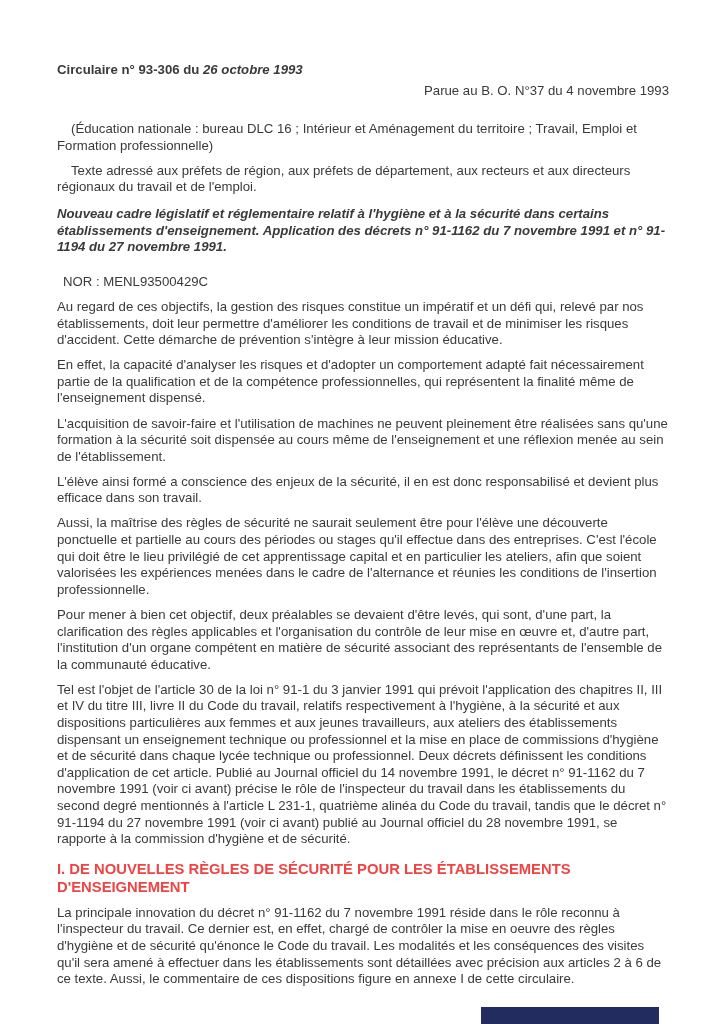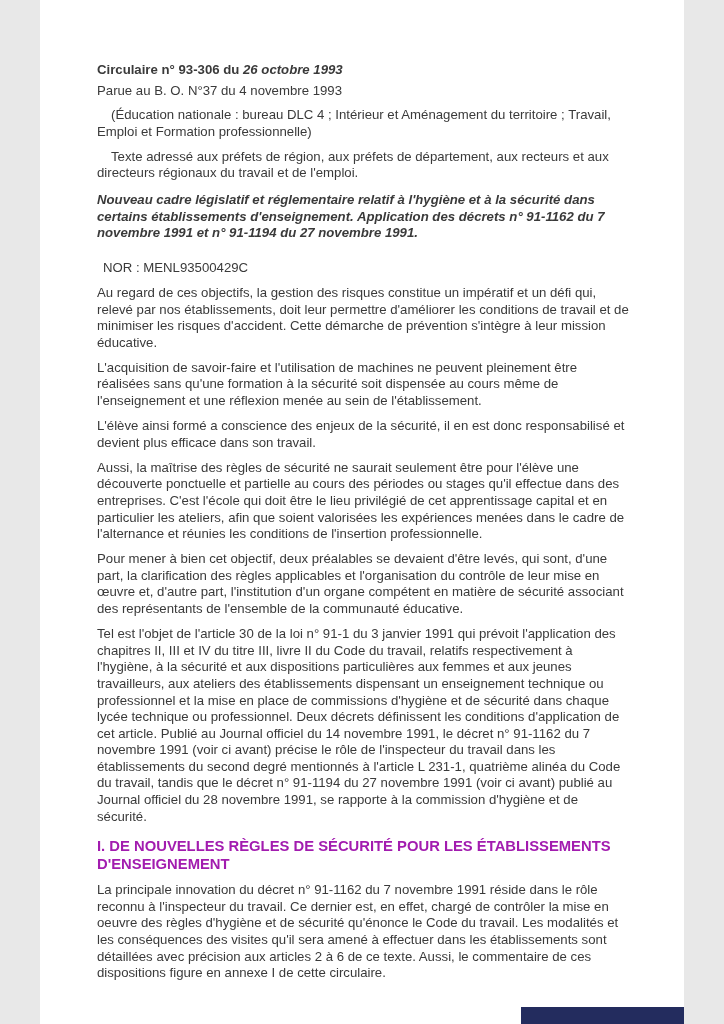--- a/index.html
+++ b/index.html
@@ -1,71 +1,72 @@
 <!DOCTYPE html>
 <html><head>
 <meta charset="utf-8">
 <style>
   * { margin: 0; padding: 0; box-sizing: border-box; }
   html, body { background: #e8e8e8; }
   .page {
     position: relative;
-    width: 644px;
+    width: 724px;
     height: 1024px;
     margin: 0 auto;
     background: #ffffff;
     font-family: "Liberation Sans", "DejaVu Sans", sans-serif;
     font-size: 13.2px;
     line-height: 16.6px;
     color: #3a3a3a;
     overflow: hidden;
   }
   .content { padding: 62px 55px 0 57px; }
   p { margin: 0 0 8.5px 0; text-align: left; }
   .title-line { font-weight: bold; margin-bottom: 4px; }
   .title-line .date { font-style: italic; }
-  .pub-line { margin-bottom: 8px; }
+  .pub-line { margin-bottom: 22px; text-align: right; }
   .indent { text-indent: 14px; }
   .indent-sm { text-indent: 6px; }
   .italic { }
   .subject { font-weight: bold; font-style: italic; margin: 10px 0 18px 0; }
   .section-heading {
     font-weight: bold;
     font-size: 14.8px;
     line-height: 18px;
     margin: 12px 0 9px 0;
-    color: #a21caf;
+    color: #ef4444;
   }
   .footer-banner {
     position: absolute;
     left: 481px;
     top: 1007px;
     width: 178px;
     height: 17px;
   }
 </style>
 </head>
 <body>
 
 <div class="page">
   <div class="content">
 
     <p class="title-line"><span>Circulaire n° 93-306 du </span><span class="date">26 octobre 1993</span></p>
 
     <p class="pub-line">Parue au B. O. N°37 du 4 novembre 1993</p>
 
-    <p class="indent">(Éducation nationale : bureau DLC 4 ; Intérieur et Aménagement du territoire ; Travail, Emploi et Formation professionnelle)</p>
+    <p class="indent">(Éducation nationale : bureau DLC 16 ; Intérieur et Aménagement du territoire ; Travail, Emploi et Formation professionnelle)</p>
 
     <p class="indent">Texte adressé aux préfets de région, aux préfets de département, aux recteurs et aux directeurs régionaux du travail et de l'emploi.</p>
 
     <p class="subject">Nouveau cadre législatif et réglementaire relatif à l'hygiène et à la sécurité dans certains établissements d'enseignement. Application des décrets n° 91-1162 du 7 novembre 1991 et n° 91-1194 du 27 novembre 1991.</p>
 
     <p class="indent-sm"><span class="italic">NOR</span><span> : MENL93500429C</span></p>
 
     <p>Au regard de ces objectifs, la gestion des risques constitue un impératif et un défi qui, relevé par nos établissements, doit leur permettre d'améliorer les conditions de travail et de minimiser les risques d'accident. Cette démarche de prévention s'intègre à leur mission éducative.</p>
+    <p>En effet, la capacité d'analyser les risques et d'adopter un comportement adapté fait nécessairement partie de la qualification et de la compétence professionnelles, qui représentent la finalité même de l'enseignement dispensé.</p>
     <p>L'acquisition de savoir-faire et l'utilisation de machines ne peuvent pleinement être réalisées sans qu'une formation à la sécurité soit dispensée au cours même de l'enseignement et une réflexion menée au sein de l'établissement.</p>
     <p>L'élève ainsi formé a conscience des enjeux de la sécurité, il en est donc responsabilisé et devient plus efficace dans son travail.</p>
     <p>Aussi, la maîtrise des règles de sécurité ne saurait seulement être pour l'élève une découverte ponctuelle et partielle au cours des périodes ou stages qu'il effectue dans des entreprises. C'est l'école qui doit être le lieu privilégié de cet apprentissage capital et en particulier les ateliers, afin que soient valorisées les expériences menées dans le cadre de l'alternance et réunies les conditions de l'insertion professionnelle.</p>
     <p>Pour mener à bien cet objectif, deux préalables se devaient d'être levés, qui sont, d'une part, la clarification des règles applicables et l'organisation du contrôle de leur mise en œuvre et, d'autre part, l'institution d'un organe compétent en matière de sécurité associant des représentants de l'ensemble de la communauté éducative.</p>
 
     <p><span>Tel est l'objet de l'article 30 de la loi n° 91-1 du 3 janvier 1991 qui prévoit l'application des chapitres II, III et IV du titre III, livre II du Code du travail, relatifs respectivement à l'hygiène, à la sécurité et aux dispositions particulières aux femmes et aux jeunes travailleurs, aux ateliers des établissements dispensant un enseignement technique ou professionnel et la mise en place de commissions d'hygiène et de sécurité dans chaque lycée technique ou professionnel. Deux décrets définissent les conditions d'application de cet article. Publié au </span><span class="italic">Journal officiel</span><span> du 14 novembre 1991, le décret n° 91-1162 du 7 novembre 1991 (voir ci avant) précise le rôle de l'inspecteur du travail dans les établissements du second degré mentionnés à l'article L 231-1, quatrième alinéa du Code du travail, tandis que le décret n° 91-1194 du 27 novembre 1991 (voir ci avant) publié au </span><span class="italic">Journal officiel</span><span> du 28 novembre 1991, se rapporte à la commission d'hygiène et de sécurité.</span></p>
 
     <p class="section-heading">I. DE NOUVELLES RÈGLES DE SÉCURITÉ POUR LES ÉTABLISSEMENTS D'ENSEIGNEMENT</p>
 
     <p>La principale innovation du décret n° 91-1162 du 7 novembre 1991 réside dans le rôle reconnu à l'inspecteur du travail. Ce dernier est, en effet, chargé de contrôler la mise en oeuvre des règles d'hygiène et de sécurité qu'énonce le Code du travail. Les modalités et les conséquences des visites qu'il sera amené à effectuer dans les établissements sont détaillées avec précision aux articles 2 à 6 de ce texte. Aussi, le commentaire de ces dispositions figure en annexe I de cette circulaire.</p>

